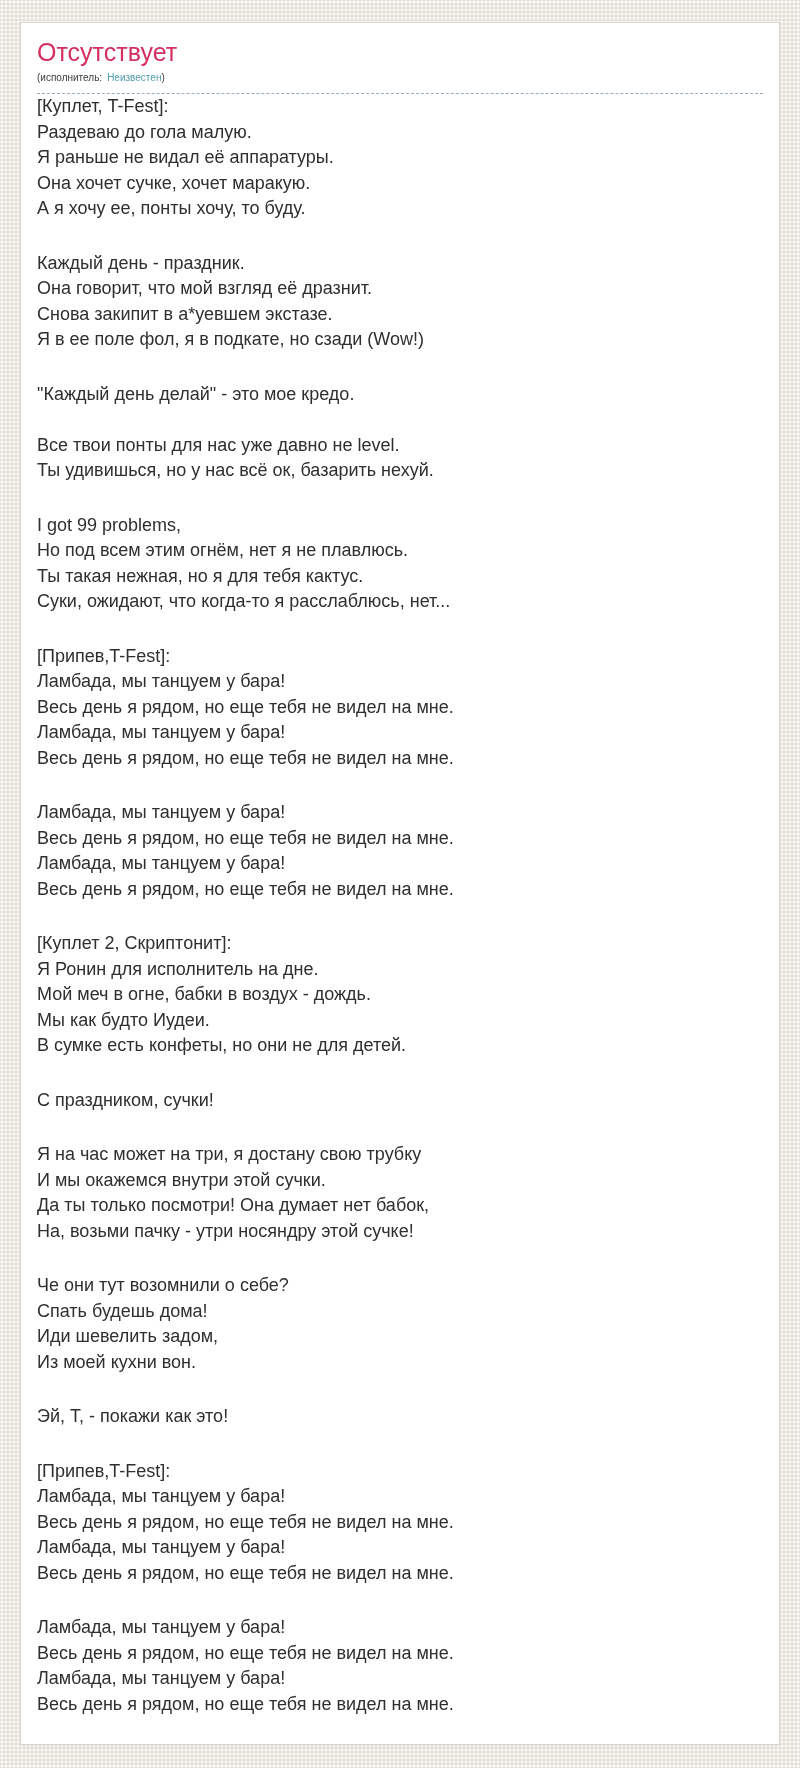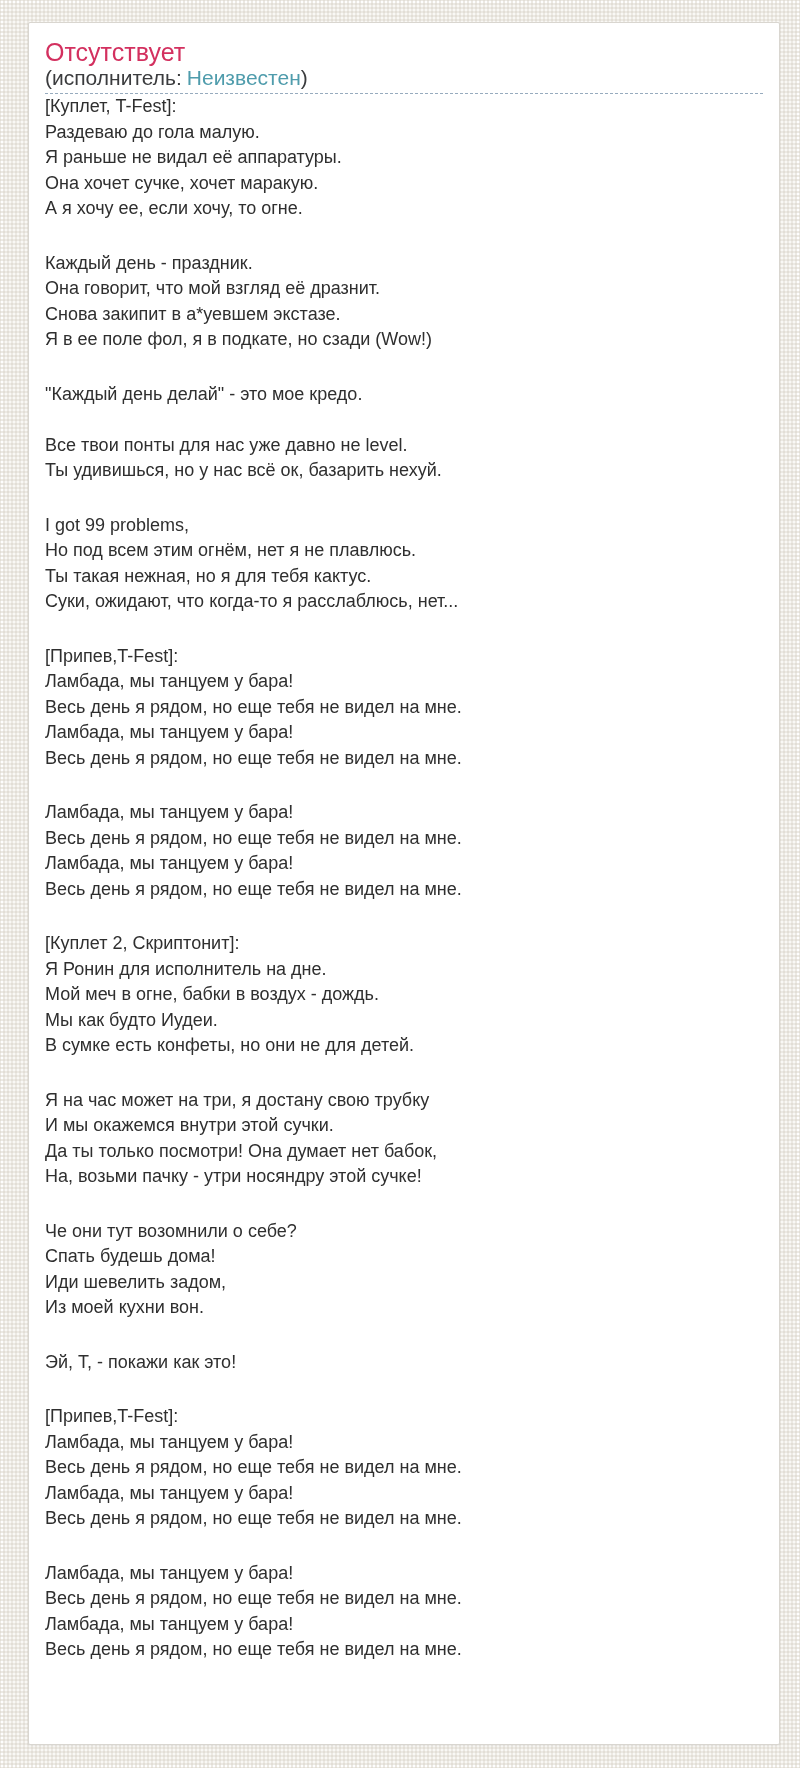--- a/index.html
+++ b/index.html
@@ -20,42 +20,42 @@
     overflow: hidden;
   }
   .page-frame {
     position: absolute;
     left: 1px; top: 1px; right: 1px; bottom: 1px;
     border: 2px dotted rgba(255,255,255,0.9);
     pointer-events: none;
   }
   .card {
     position: absolute;
-    left: 28px;
+    left: 20px;
     top: 22px;
     right: 20px;
     height: 1723px;
     box-sizing: border-box;
     background: var(--card-bg, #ffffff);
     border: 1px solid var(--card-border, #d9d6d0);
     border-radius: 2px;
     box-shadow: 0 1px 2px rgba(0,0,0,0.06);
     padding: 12px 16px 0 16px;
     overflow: hidden;
   }
   h1.song-title {
     margin: 3px 0 0 0;
     font-size: 25px;
     font-weight: normal;
     line-height: 28px;
     color: var(--title-color, #d3305f);
   }
   .artist-line {
     margin-top: 2px;
-    font-size: 21px;
+    font-size: 10px;
     line-height: 20px;
     color: #3b3c3e;
     padding-bottom: 5px;
     border-bottom: 1px dashed var(--sep-color, #97abbe);
   }
   .artist-link {
     color: var(--link-color, #4f9cac);
     text-decoration: none;
     margin-left: 5px;
     cursor: pointer;
@@ -72,26 +72,27 @@
 </style>
 </head>
 <body style="background-color: rgb(236, 233, 227);">
 
 <div class="page-frame"></div>
 
 <div class="card">
   <h1 class="song-title">Отсутствует</h1>
   <div class="artist-line"><span>(исполнитель:</span><a class="artist-link">Неизвестен</a><span>)</span></div>
   <div class="lyrics" id="lyrics">
-      <p class="stanza"><span>[Куплет, T-Fest]:</span><br><span>Раздеваю до гола малую.</span><br><span>Я раньше не видал её аппаратуры.</span><br><span>Она хочет сучке, хочет маракую.</span><br><span>А я хочу ее, если хочу, то огне.</span></p>
+      <p class="stanza"><span>[Куплет, T-Fest]:</span><br><span>Раздеваю до гола малую.</span><br><span>Я раньше не видал её аппаратуры.</span><br><span>Она хочет сучке, хочет маракую.</span><br><span>А я хочу ее, понты хочу, то буду.</span></p>
       <p class="stanza"><span>Каждый день - праздник.</span><br><span>Она говорит, что мой взгляд её дразнит.</span><br><span>Снова закипит в а*уевшем экстазе.</span><br><span>Я в ее поле фол, я в подкате, но сзади (Wow!)</span></p>
       <p class="stanza"><span>"Каждый день делай" - это мое кредо.</span><br><br><span>Все твои понты для нас уже давно не level.</span><br><span>Ты удивишься, но у нас всё ок, базарить нехуй.</span></p>
       <p class="stanza"><span>I got 99 problems,</span><br><span>Но под всем этим огнём, нет я не плавлюсь.</span><br><span>Ты такая нежная, но я для тебя кактус.</span><br><span>Суки, ожидают, что когда-то я расслаблюсь, нет...</span></p>
       <p class="stanza"><span>[Припев,T-Fest]:</span><br><span>Ламбада, мы танцуем у бара!</span><br><span>Весь день я рядом, но еще тебя не видел на мне.</span><br><span>Ламбада, мы танцуем у бара!</span><br><span>Весь день я рядом, но еще тебя не видел на мне.</span></p>
       <p class="stanza"><span>Ламбада, мы танцуем у бара!</span><br><span>Весь день я рядом, но еще тебя не видел на мне.</span><br><span>Ламбада, мы танцуем у бара!</span><br><span>Весь день я рядом, но еще тебя не видел на мне.</span></p>
       <p class="stanza"><span>[Куплет 2, Скриптонит]:</span><br><span>Я Ронин для исполнитель на дне.</span><br><span>Мой меч в огне, бабки в воздух - дождь.</span><br><span>Мы как будто Иудеи.</span><br><span>В сумке есть конфеты, но они не для детей.</span></p>
+      <p class="stanza"><span>С праздником, сучки!</span></p>
       <p class="stanza"><span>Я на час может на три, я достану свою трубку</span><br><span>И мы окажемся внутри этой сучки.</span><br><span>Да ты только посмотри! Она думает нет бабок,</span><br><span>На, возьми пачку - утри носяндру этой сучке!</span></p>
       <p class="stanza"><span>Че они тут возомнили о себе?</span><br><span>Спать будешь дома!</span><br><span>Иди шевелить задом,</span><br><span>Из моей кухни вон.</span></p>
       <p class="stanza"><span>Эй, Т, - покажи как это!</span></p>
       <p class="stanza"><span>[Припев,T-Fest]:</span><br><span>Ламбада, мы танцуем у бара!</span><br><span>Весь день я рядом, но еще тебя не видел на мне.</span><br><span>Ламбада, мы танцуем у бара!</span><br><span>Весь день я рядом, но еще тебя не видел на мне.</span></p>
       <p class="stanza"><span>Ламбада, мы танцуем у бара!</span><br><span>Весь день я рядом, но еще тебя не видел на мне.</span><br><span>Ламбада, мы танцуем у бара!</span><br><span>Весь день я рядом, но еще тебя не видел на мне.</span></p>
     </div>
 </div>
 
 </body></html>

